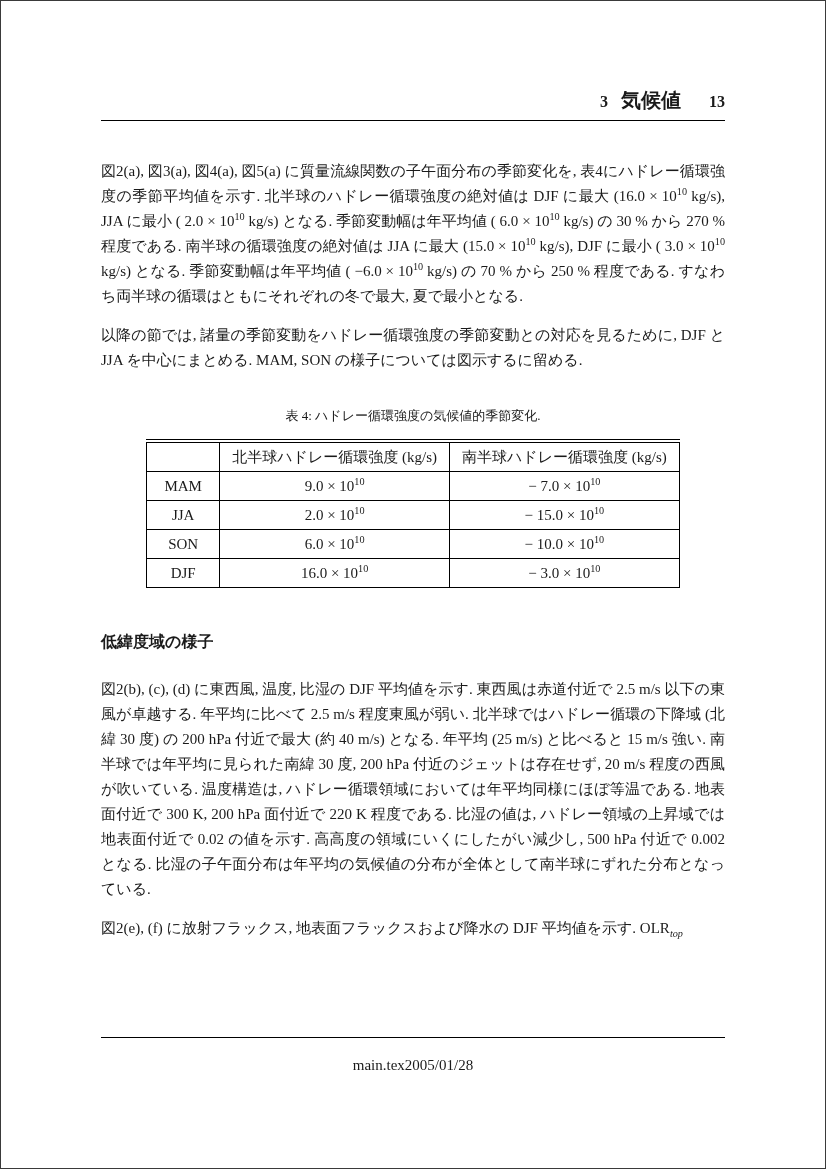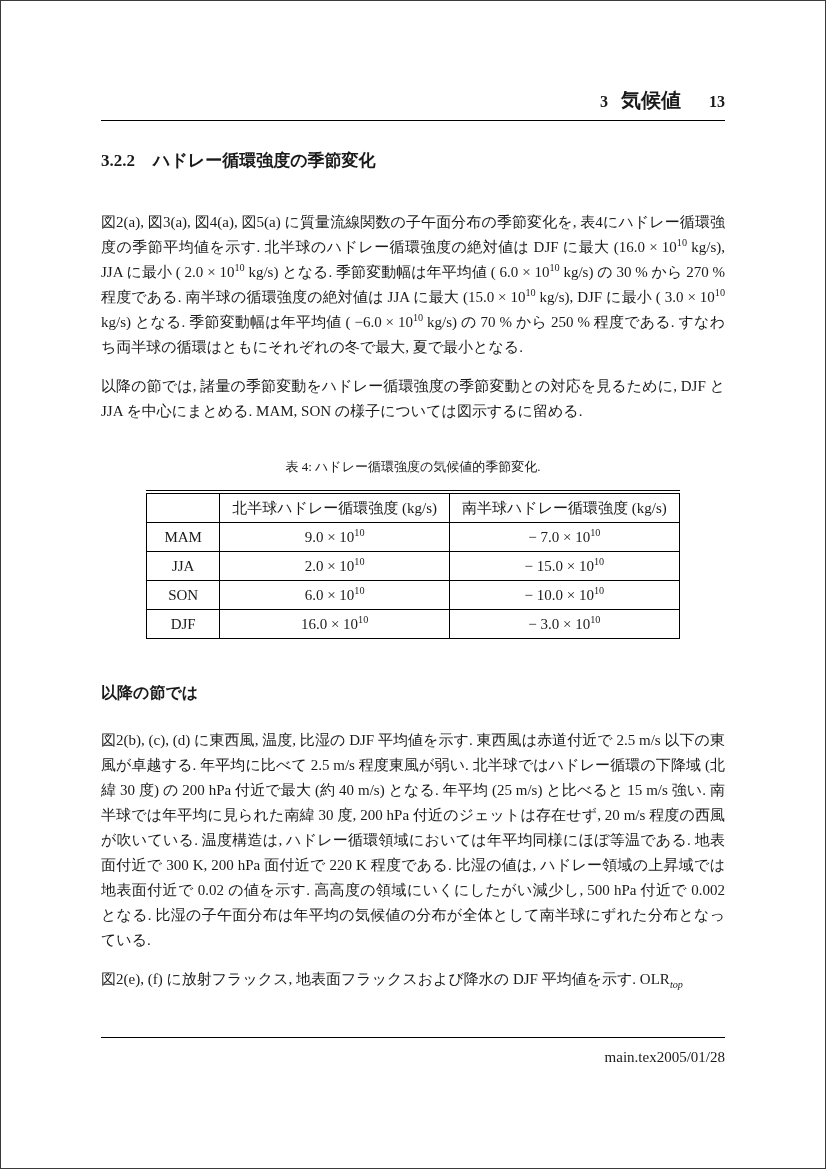--- a/index.html
+++ b/index.html
@@ -66,38 +66,37 @@
   table.t4 .rowlabel { min-width: 48px; }
   table.t4 .nh-col { min-width: 200px; }
   table.t4 .sh-col { min-width: 200px; text-align: center; }
 
   .sec-heading.s323 { margin-top: 56px; }
 
   
   .footer {
     position: absolute; left: 100px; right: 100px; top: 1036px;
     border-top: 1px solid #000;
-    padding-top: 11px;
-    display: flex; justify-content: flex-end;
+    padding-top: 19px;
+    display: flex; justify-content: center;
     font-size: 15px;
   }
 </style>
 </head>
 <body>
 
 <div class="page">
   <div class="content">
 
     <div class="header-row">
       <span class="running-number">3</span>
       <span class="running-title">気候値</span>
       <span class="page-number">13</span>
     </div>
 
-    <h2 class="sec-heading"><span class="sec-number">3.2.2</span><span class="sec-title">ハドレー循環強度の季節変化</span></h2>
 
     <p class="body first">図2(a), 図3(a), 図4(a), 図5(a) に質量流線関数の子午面分布の季節変化を, 表4にハドレー循環強度の季節平均値を示す. 北半球のハドレー循環強度の絶対値は DJF に最大 (16.0 × 10<sup>10</sup> kg/s), JJA に最小 ( 2.0 × 10<sup>10</sup> kg/s) となる. 季節変動幅は年平均値 ( 6.0 × 10<sup>10</sup> kg/s) の 30 % から 270 % 程度である. 南半球の循環強度の絶対値は JJA に最大 (15.0 × 10<sup>10</sup> kg/s), DJF に最小 ( 3.0 × 10<sup>10</sup> kg/s) となる. 季節変動幅は年平均値 ( −6.0 × 10<sup>10</sup> kg/s) の 70 % から 250 % 程度である. すなわち両半球の循環はともにそれぞれの冬で最大, 夏で最小となる.</p>
 
     <p class="body">以降の節では, 諸量の季節変動をハドレー循環強度の季節変動との対応を見るために, DJF と JJA を中心にまとめる. MAM, SON の様子については図示するに留める.</p>
 
     <div class="caption">表 4: ハドレー循環強度の気候値的季節変化.</div>
 
     <div class="table-wrap">
       <table class="t4">
         <thead>
@@ -126,21 +125,21 @@
           <tr>
             <td class="rowlabel">DJF</td>
             <td>16.0 × 10<sup>10</sup></td>
             <td>− 3.0 × 10<sup>10</sup></td>
           </tr>
         </tbody>
       </table>
     </div>
 
 
-    <h3 class="sub-heading">以降の節では</h3>
+    <h3 class="sub-heading">低緯度域の様子</h3>
 
     <p class="body para3">図2(b), (c), (d) に東西風, 温度, 比湿の DJF 平均値を示す. 東西風は赤道付近で 2.5 m/s 以下の東風が卓越する. 年平均に比べて 2.5 m/s 程度東風が弱い. 北半球ではハドレー循環の下降域 (北緯 30 度) の 200 hPa 付近で最大 (約 40 m/s) となる. 年平均 (25 m/s) と比べると 15 m/s 強い. 南半球では年平均に見られた南緯 30 度, 200 hPa 付近のジェットは存在せず, 20 m/s 程度の西風が吹いている. 温度構造は, ハドレー循環領域においては年平均同様にほぼ等温である. 地表面付近で 300 K, 200 hPa 面付近で 220 K 程度である. 比湿の値は, ハドレー領域の上昇域では地表面付近で 0.02 の値を示す. 高高度の領域にいくにしたがい減少し, 500 hPa 付近で 0.002 となる. 比湿の子午面分布は年平均の気候値の分布が全体として南半球にずれた分布となっている.</p>
 
     <p class="body">図2(e), (f) に放射フラックス, 地表面フラックスおよび降水の DJF 平均値を示す. OLR<sub>top</sub></p>
 
   </div>
 
   <div class="footer">
     <span>main.tex</span>
     <span>2005/01/28</span>

